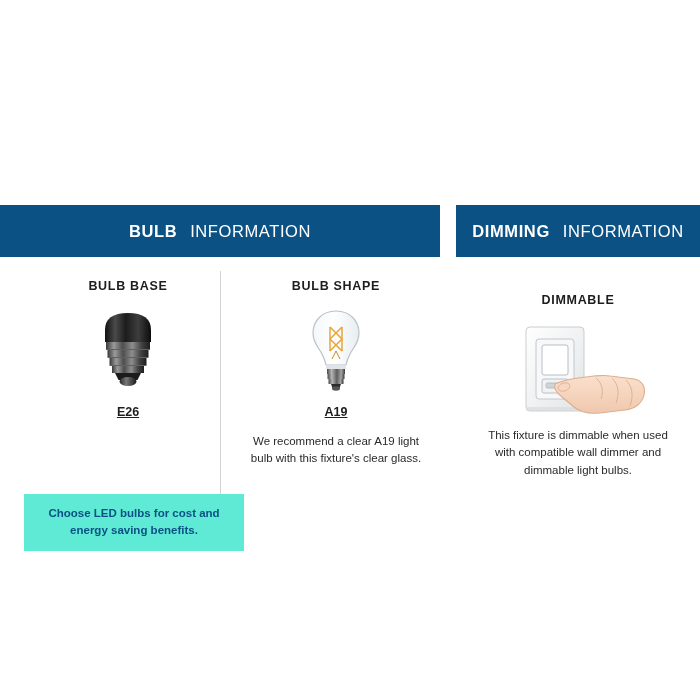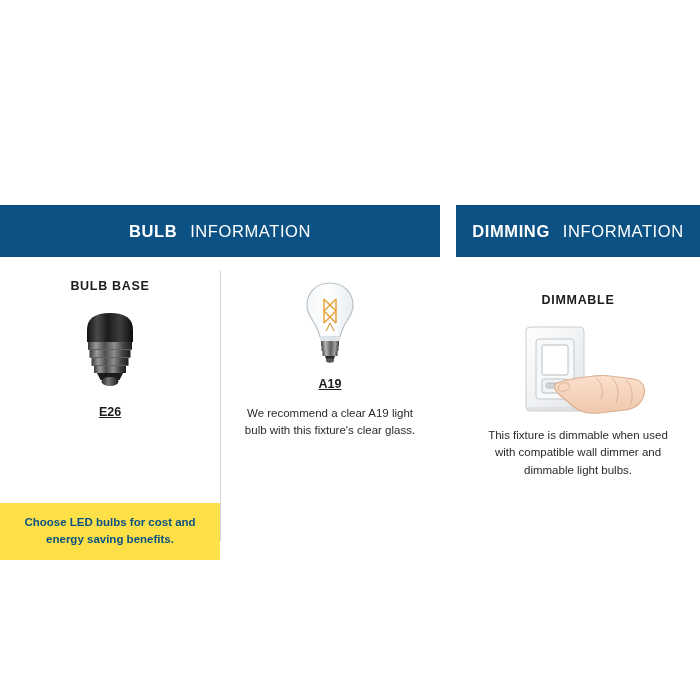--- a/index.html
+++ b/index.html
@@ -61,20 +61,21 @@
   .bar .light {
     font-weight: normal;
     font-size: 16.5px;
     margin-left: 13px;
   }
 
   
   .cols {
     display: flex;
     position: relative;
+    padding-left: 24px;
   }
   .col {
     width: 220px;
     box-sizing: border-box;
     padding: 22px 18px 0 18px;
     text-align: center;
     position: relative;
   }
   .col-divider {
     position: absolute;
@@ -124,28 +125,28 @@
     line-height: 1.5;
     color: #2a2a2a;
     margin: 0 auto;
     max-width: 186px;
   }
   .body-text-wide {
     max-width: 200px;
   }
 
   .tip {
-    background: #fde047;
+    background: #5eead4;
     color: #0b5184;
     font-weight: bold;
     font-size: 11.5px;
     line-height: 1.5;
     text-align: center;
     padding: 11px 14px;
-    margin-top: 28px;
+    margin-top: 19px;
     width: 220px;
     box-sizing: border-box;
     position: absolute;
     left: 0;
   }
 
   .left-col-wrap {
     position: relative;
     padding-bottom: 0;
   }
@@ -218,20 +219,21 @@
               <ellipse cx="37" cy="71.5" rx="8.5" ry="4.5" fill="url(#gTip)"></ellipse>
             </svg>
           </div>
 
           <div class="caption-bold">E26</div>
 
           <div class="tip" style="top:218px">Choose LED bulbs for cost and energy saving benefits.</div>
         </div>
 
         <div class="col">
+          <div class="col-title">BULB SHAPE</div>
 
           <div class="art">
             <svg width="56" height="86" viewBox="0 0 56 86" aria-hidden="true">
               <defs>
                 <linearGradient id="gGlass" x1="0" y1="0" x2="1" y2="0">
                   <stop offset="0%" stop-color="#f4f7f9"></stop>
                   <stop offset="45%" stop-color="#ffffff"></stop>
                   <stop offset="100%" stop-color="#e7edf1"></stop>
                 </linearGradient>
                 <linearGradient id="gBaseSm" x1="0" y1="0" x2="1" y2="0">

